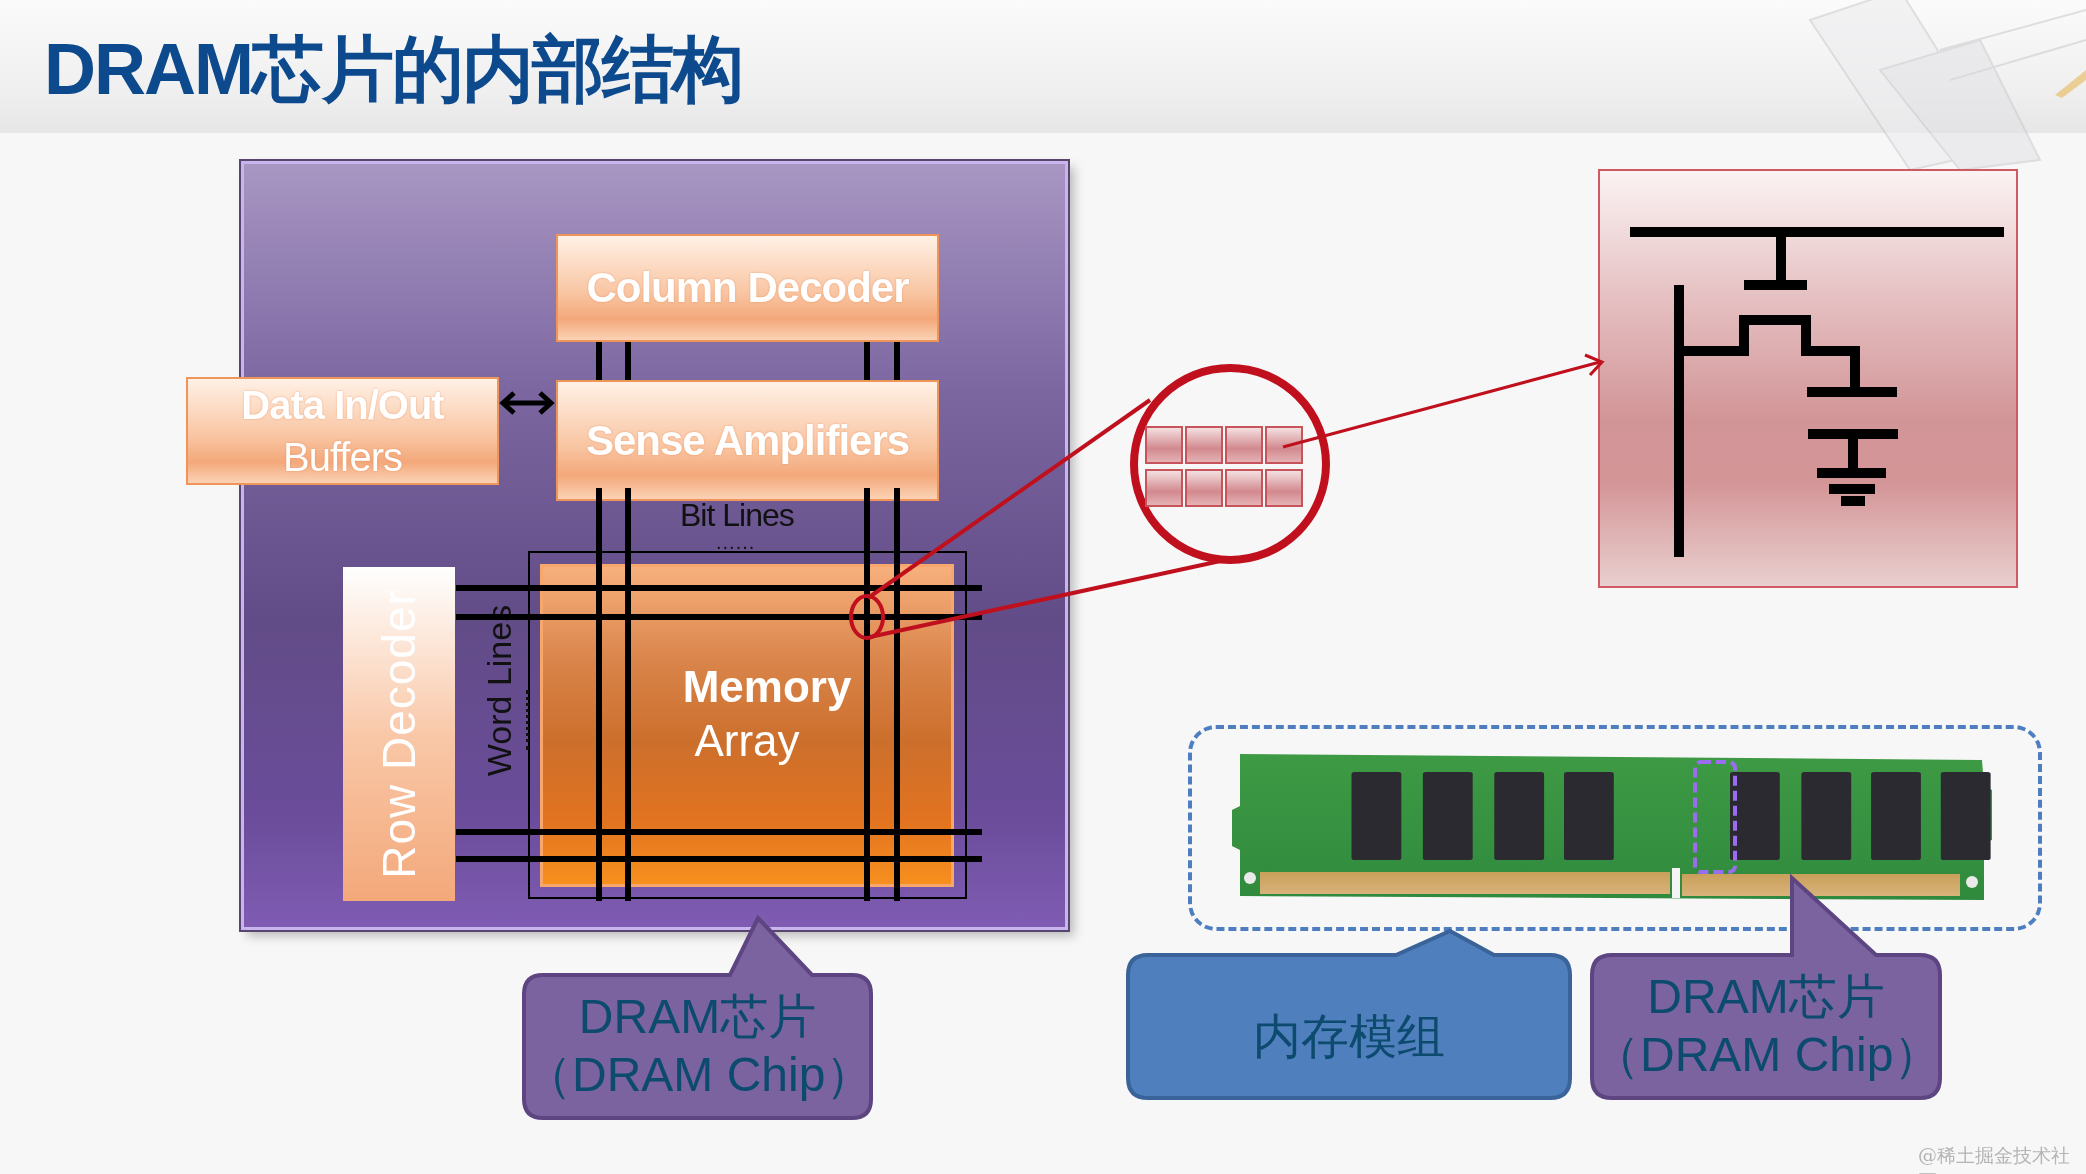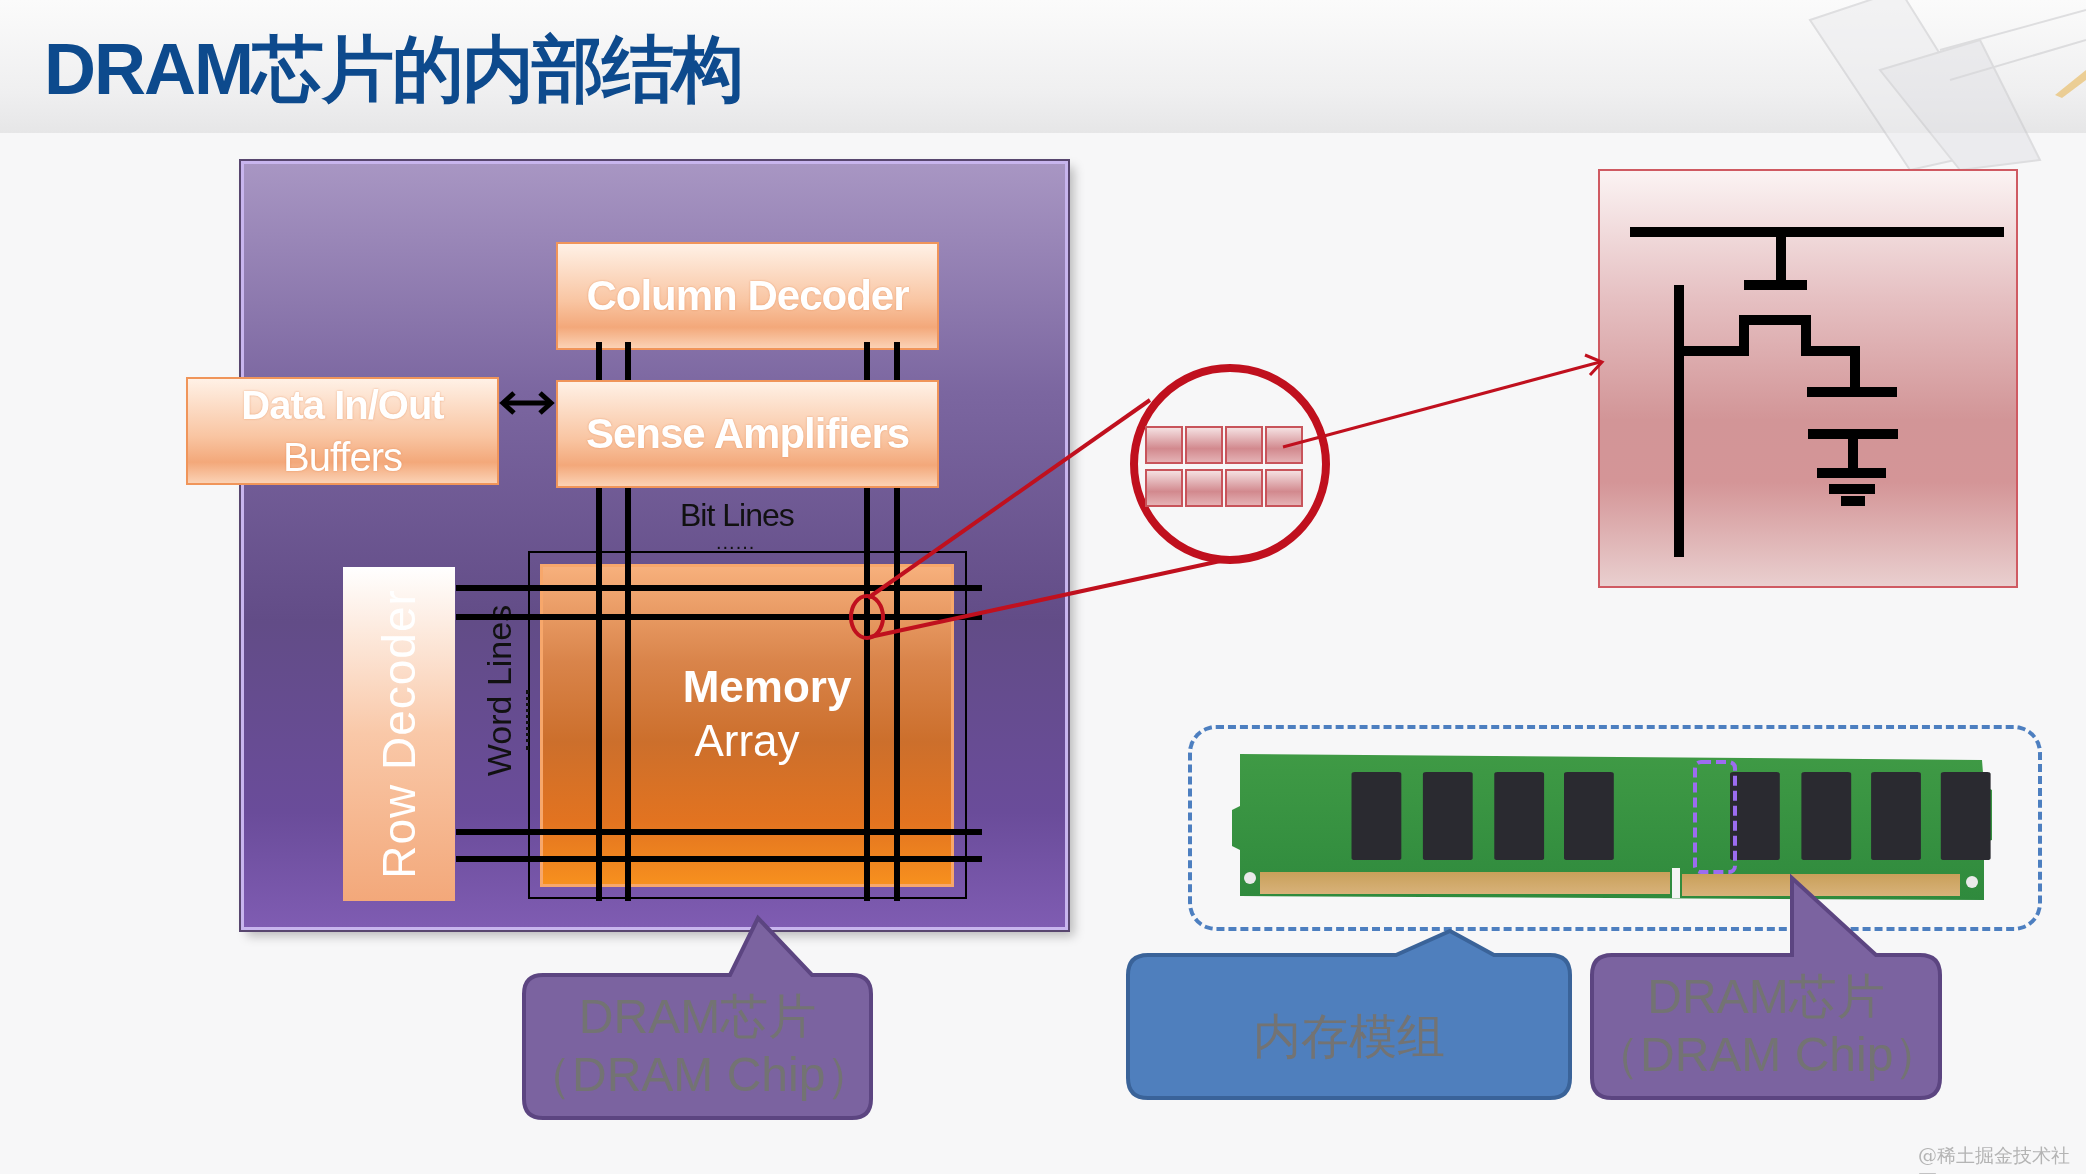--- a/index.html
+++ b/index.html
@@ -14,42 +14,42 @@
   #chip-box { left:241px; top:161px; width:827px; height:769px; box-sizing:border-box;
     border:3px solid #c8b5ee; outline:2px solid #58466f;
     background:linear-gradient(#a896c3 0%, #7b66a0 30%, #624c87 60%, #6a4c9a 85%, #7f5cb2 100%);
     box-shadow:6px 6px 10px rgba(0,0,0,.25); }
   .orange-box { box-sizing:border-box; border:2px solid #f0955a;
     background:linear-gradient(#fff1e6 0%, #f9c5a2 55%, #f3a87a 80%, #fbd2b5 100%);
     color:#ffffff; font-weight:bold; text-align:center;
     display:flex; align-items:center; justify-content:center; flex-direction:column;
     font-family:"Liberation Sans", sans-serif; }
   .orange-box span { text-shadow:0 0 2px rgba(220,120,60,.6); }
-  #col-dec { left:556px; top:234px; width:383px; height:108px; font-size:42px; letter-spacing:-1px;margin-top:8px; }
-  #sense { left:556px; top:380px; width:383px; height:108px; font-size:42px; letter-spacing:-1px; }
+  #col-dec { left:556px; top:234px; width:383px; height:108px; font-size:42px; letter-spacing:-1px; }
+  #sense { left:556px; top:380px; width:383px; height:121px; font-size:42px; letter-spacing:-1px; }
   #dio { left:186px; top:377px; width:313px; height:108px; font-size:40px; line-height:52px; letter-spacing:-1px; }
   #dio .l2 { font-weight:normal;text-align:right; }
   #row-dec { left:343px; top:567px; width:112px; height:334px;
     background:linear-gradient(to top, #f3a87a 0%, #f9c8a8 50%, #fff 100%); }
   #row-dec-label { left:343px; top:567px; width:112px; height:334px;
     display:flex; align-items:center; justify-content:center; }
   #row-dec-label span { transform:rotate(-90deg); white-space:nowrap; color:#fff; font-size:46px; letter-spacing:1px; }
   #mem-frame { left:528px; top:551px; width:439px; height:348px; border:2px solid #000; box-sizing:border-box; }
   #mem-array { left:540px; top:564px; width:414px; height:323px; box-sizing:border-box;
     border:3px solid #f7a76b;
     background:linear-gradient(#f7b07c 0%, #d9844a 30%, #cc6f2c 55%, #e27320 80%, #f7901e 100%); }
   #mem-label { left:540px; top:660px; width:414px; text-align:center; color:#fff; font-size:44px; line-height:54px; }
   #mem-label .b { font-weight:bold;margin-left:40px; }
   #bit-lines-label { left:680px; top:497px; font-size:32px; color:#111; letter-spacing:-1px; }
   #bit-dots { left:716px; top:537px; font-size:20px; color:#111; letter-spacing:1px; line-height:10px; }
   #word-lines-label { left:470px; top:560px; width:60px; height:260px; display:flex; align-items:center; justify-content:center; }
   #word-lines-label span { transform:rotate(-90deg); white-space:nowrap; font-size:34px; color:#111; }
   #word-dots { left:526px; top:690px; width:6px; height:60px; border-left:3px dotted #111; }
   #overlay { left:0; top:0; width:2086px; height:1174px; pointer-events:none; }
-  .callout-text { color:#737373; text-align:center; font-size:48px; line-height:58px; white-space:nowrap; }
+  .callout-text { color:#0c4a6e; text-align:center; font-size:48px; line-height:58px; white-space:nowrap; }
   #cell-box { left:1598px; top:169px; width:420px; height:419px; box-sizing:border-box;
     border:2px solid #cf5a62;
     background:linear-gradient(#fbf3f3 0%, #e6c1c3 30%, #d29597 60%, #d49597 75%, #e9cfcf 100%); }
   #module-box { left:1188px; top:725px; width:854px; height:206px; box-sizing:border-box;
     border:4px dashed #4d7fc0; border-radius:28px; }
   #pcb { left:1232px; top:750px; width:770px; height:162px; }
   #watermark { left:1918px; top:1143px; font-size:19px; color:#b4b4b4; font-family:"DejaVu Serif", serif; }
 </style>
 </head>
 <body>

